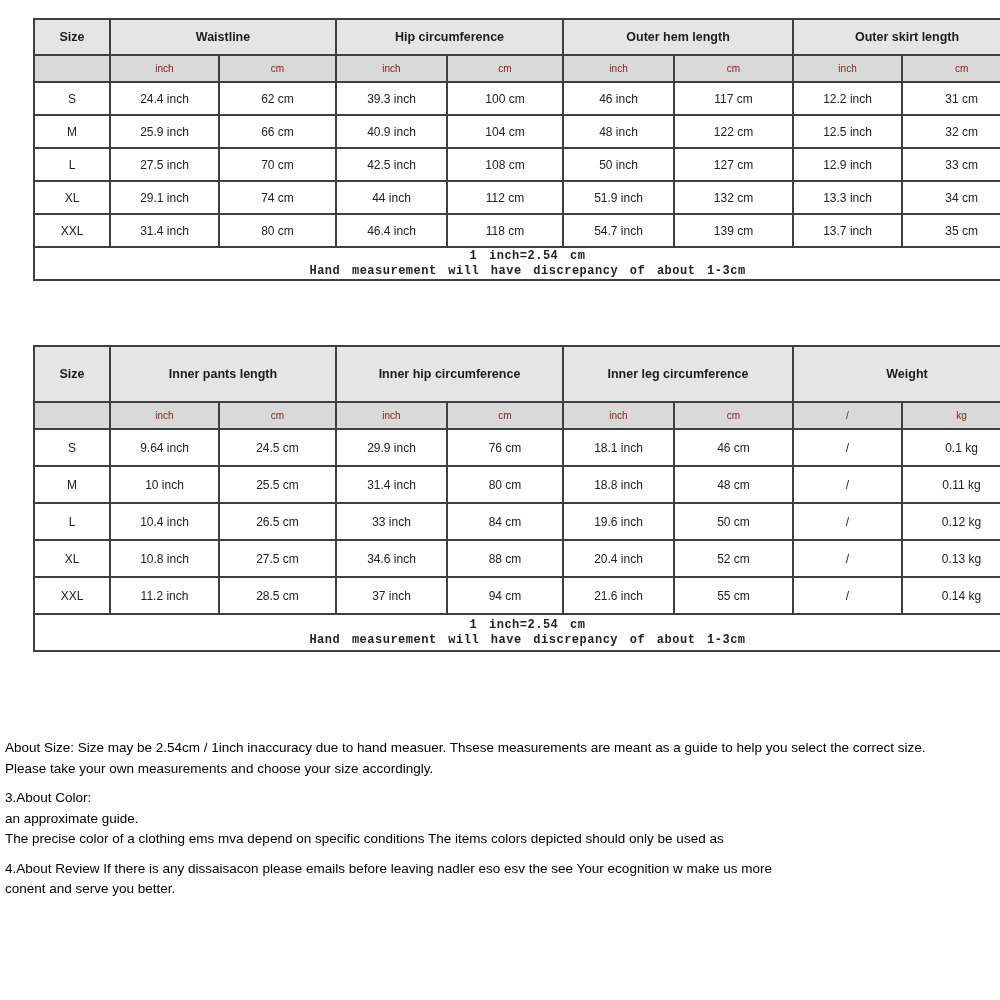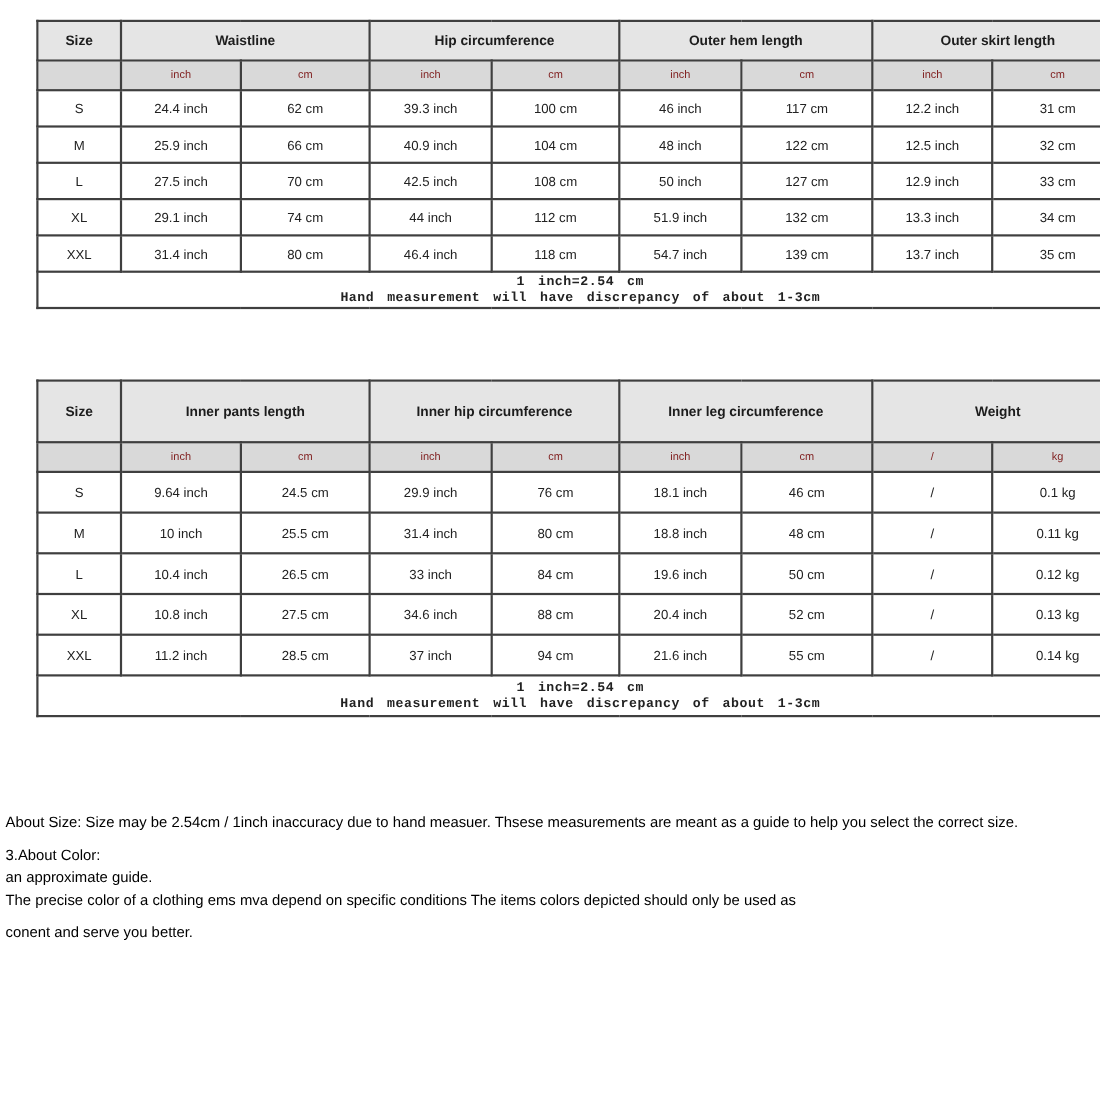--- a/index.html
+++ b/index.html
@@ -276,24 +276,26 @@
           </td>
         </tr>
       </tbody>
     </table>
 
   <div class="notes" id="notes">
       <div class="note-par">
       </div>
       <div class="note-par">
         <div class="note-line">About Size: Size may be 2.54cm / 1inch inaccuracy due to hand measuer. Thsese measurements are meant as a guide to help you select the correct size.</div>
+        <div class="note-line">Please take your own measurements and choose your size accordingly.</div>
       </div>
       <div class="note-par">
         <div class="note-line">3.About Color:</div>
         <div class="note-line">an approximate guide.</div>
         <div class="note-line">The precise color of a clothing ems mva depend on specific conditions The items colors depicted should only be used as</div>
       </div>
       <div class="note-par">
+        <div class="note-line">4.About Review If there is any dissaisacon please emails before leaving nadler eso esv the see Your ecognition w make us more</div>
         <div class="note-line">conent and serve you better.</div>
       </div>
     </div>
 
 </div>
 
 </body></html>

